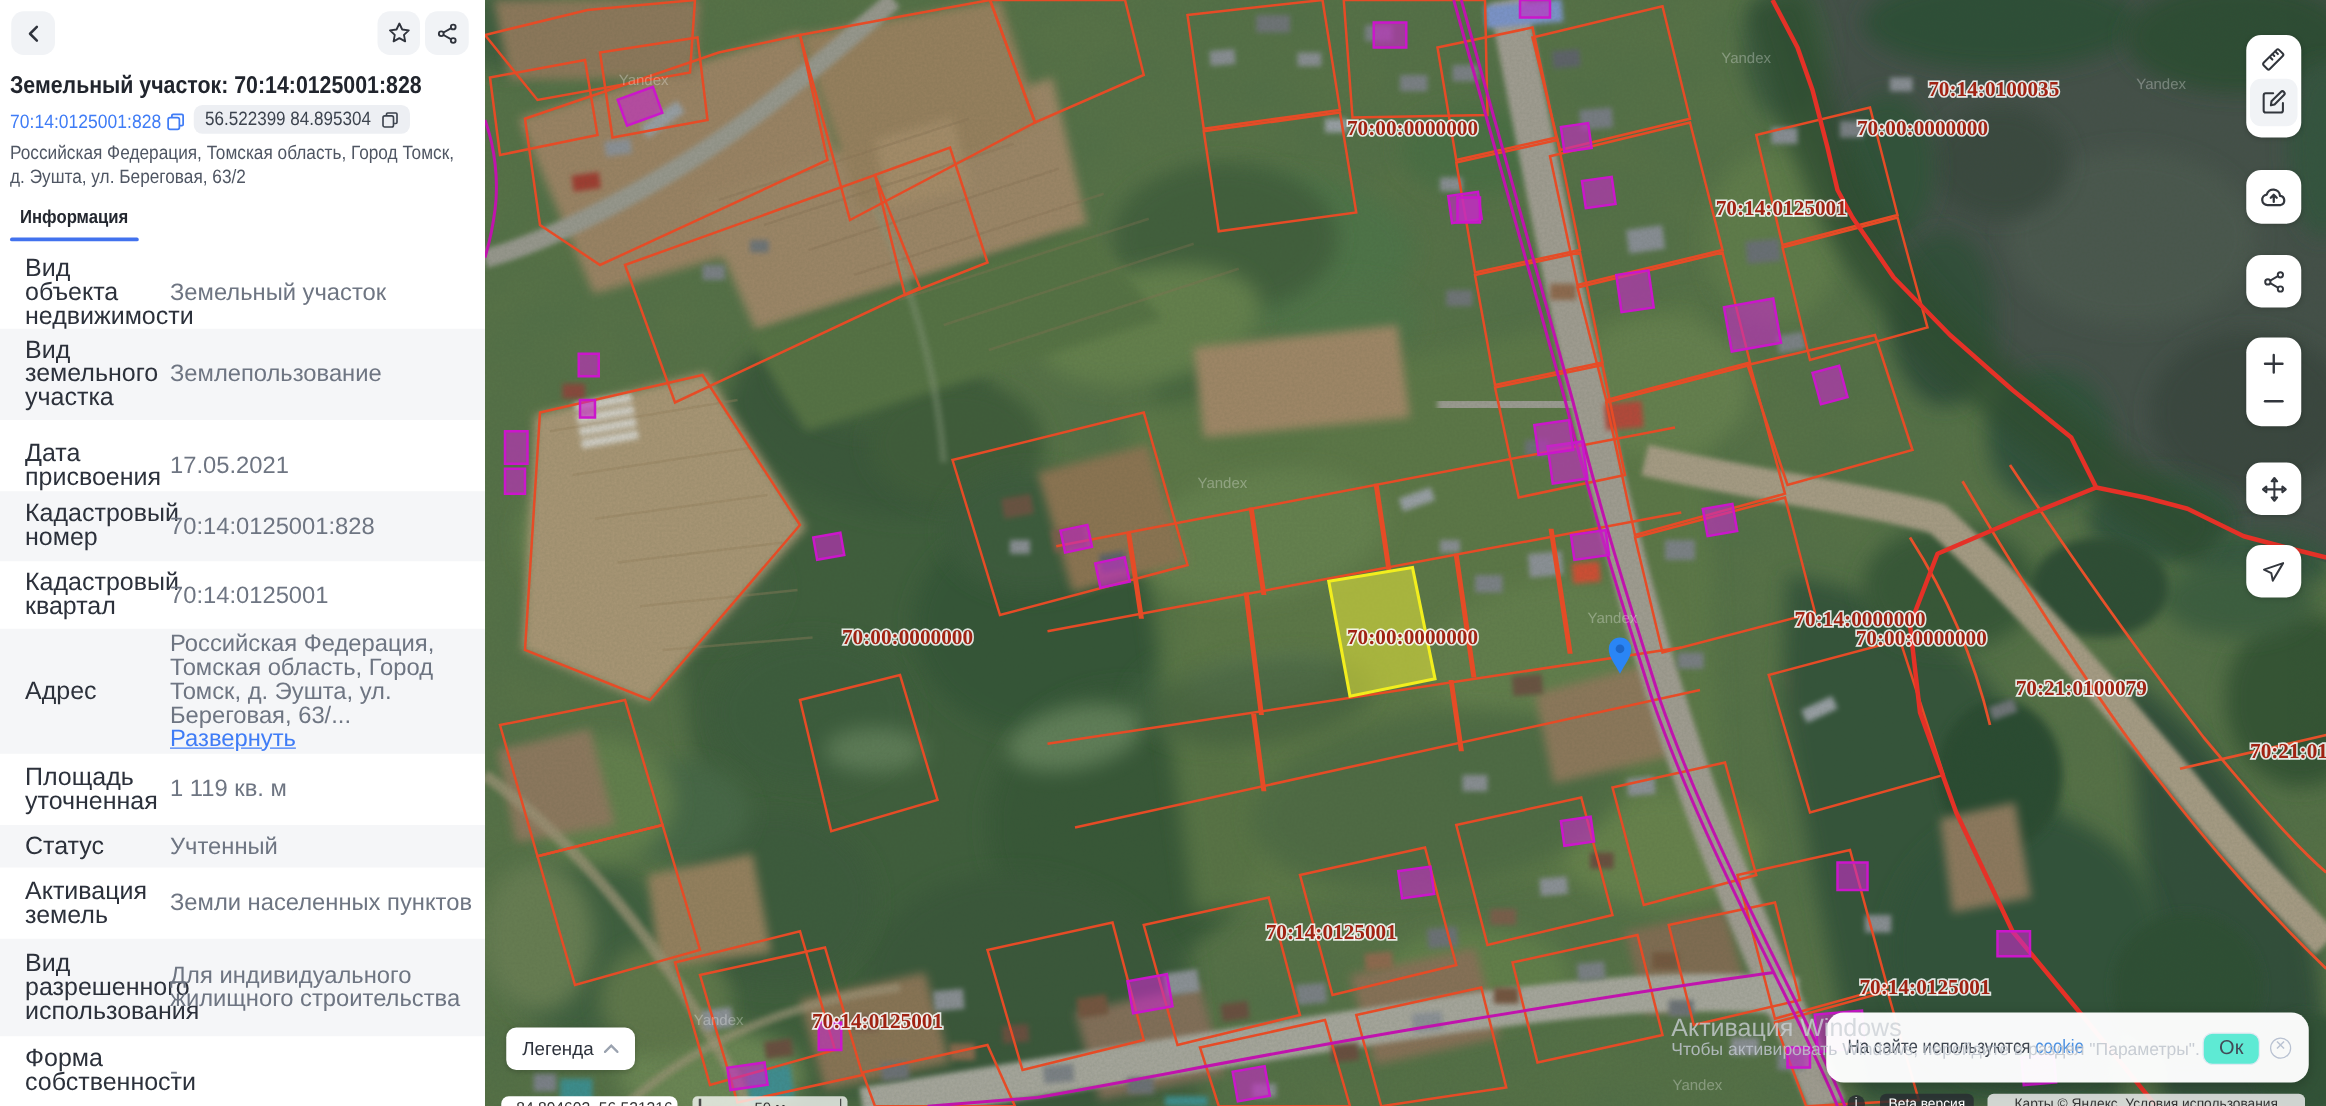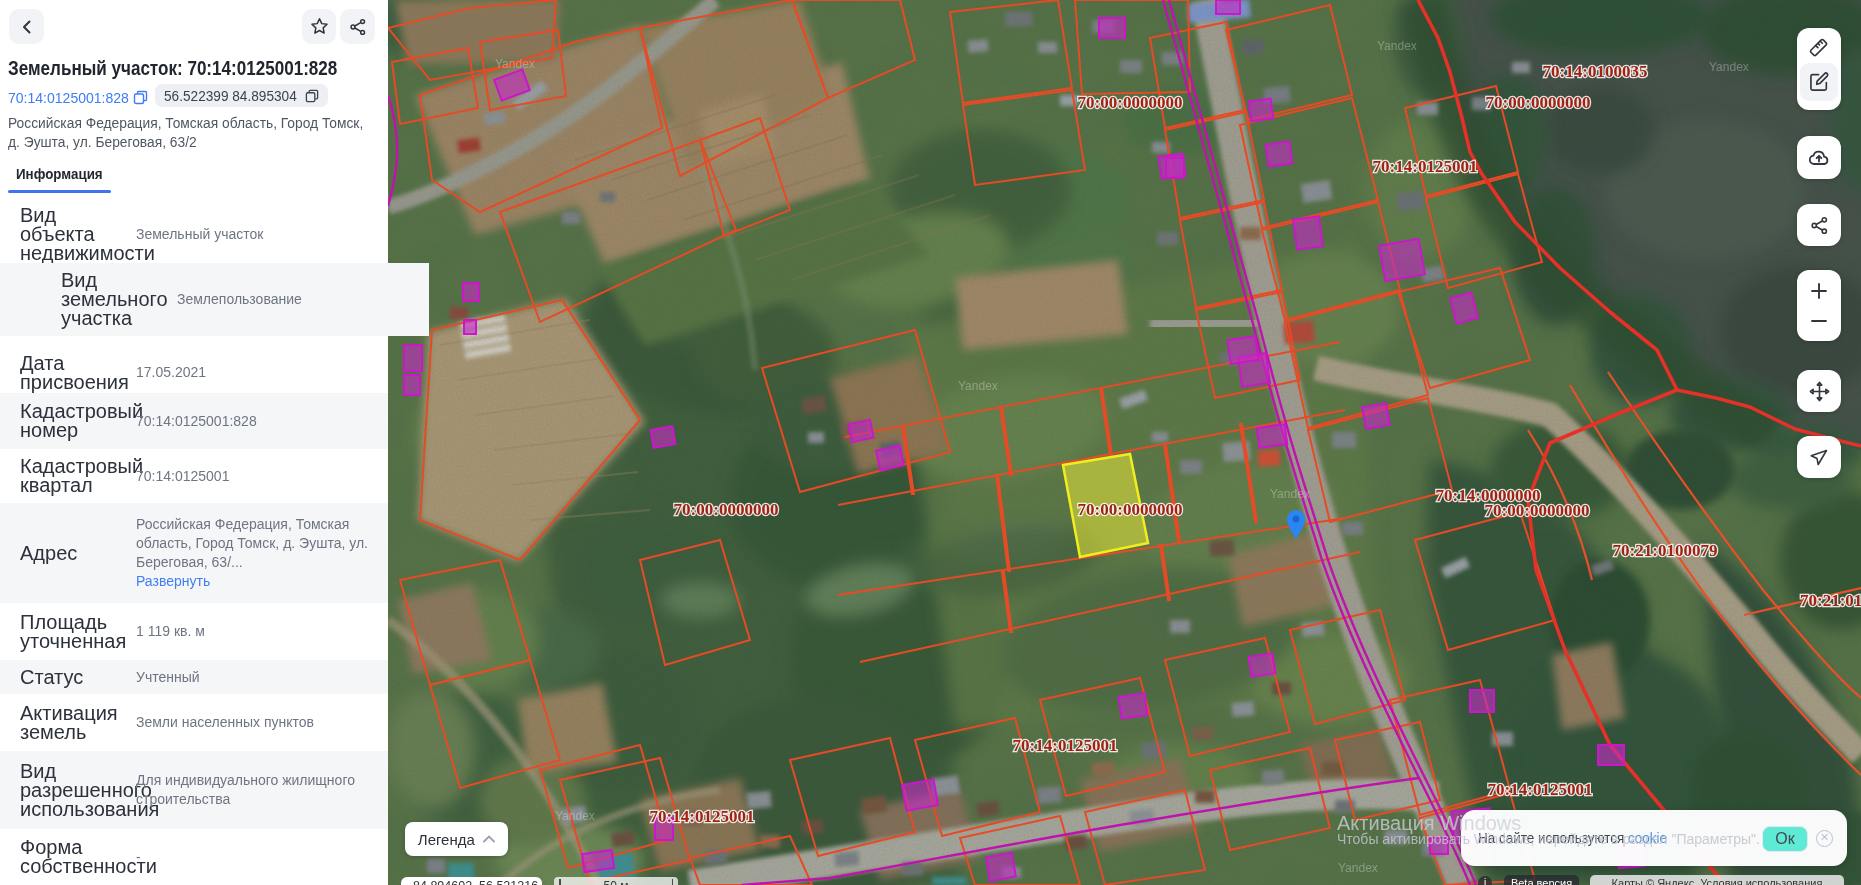--- a/index.html
+++ b/index.html
@@ -15,22 +15,22 @@
   #cadlink{position:absolute;left:8px;top:89px;font-size:15.5px;color:#3f7cf6;white-space:nowrap;transform:scaleX(0.905);transform-origin:0 50%;}
   #coordchip{position:absolute;left:155px;top:84px;height:23px;background:#edeff3;
     border-radius:7px;display:flex;align-items:center;padding:0 9px;font-size:15.5px;color:#3c434e;}
   #coordchip .t{display:inline-block;transform:scaleX(0.88);transform-origin:0 50%;margin-right:-18px;}
   #addr{position:absolute;left:8px;top:113px;width:412px;font-size:15.5px;line-height:19px;color:#4f5663;transform:scaleX(0.89);transform-origin:0 0;}
   #tab{position:absolute;left:16px;top:165px;font-size:15px;font-weight:700;color:#23272f;transform:scaleX(0.89);transform-origin:0 50%;}
   #tabline{position:absolute;left:8px;top:190px;width:103px;height:3px;background:#4272ee;border-radius:2px;}
   .row{position:absolute;left:0;width:388px;display:flex;align-items:center;}
   .row.gray{background:#f5f6f8;}
   .rlab{margin-left:20px;width:112px;font-size:20px;line-height:19px;color:#2c313b;flex:none;}
-  .rval{margin-left:4px;width:256px;font-size:14px;line-height:19px;color:#6e7582;}
-  .rlink{color:#3f7cf6;}
+  .rval{margin-left:4px;width:256px;font-size:19px;line-height:19px;color:#6e7582;}
+  .rlink{color:#3f7cf6;text-decoration:underline;}
   
   .tbtn{position:absolute;left:1797px;width:44px;background:#fff;border-radius:12px;
     box-shadow:0 1px 4px rgba(0,0,0,.18);display:flex;flex-direction:column;
     align-items:center;justify-content:center;}
   
   #legend{position:absolute;left:405px;top:822px;width:103px;height:34px;background:#fff;
     border-radius:8px;box-shadow:0 1px 4px rgba(0,0,0,.18);display:flex;align-items:center;
     justify-content:center;font-size:15px;color:#2c313b;}
   #cookiebar{position:absolute;left:1461px;top:810px;width:386px;height:56px;background:rgba(255,255,255,.97);
     border-radius:14px;box-shadow:0 2px 10px rgba(0,0,0,.22);z-index:5;}
@@ -501,21 +501,21 @@
         </svg>
     </div>
     <div id="addr">Российская Федерация, Томская область, Город Томск,<br>д. Эушта, ул. Береговая, 63/2</div>
     <div id="tab">Информация</div>
     <div id="tabline"></div>
 
     <div class="row" style="top:205px;height:58px;">
         <div class="rlab">Вид объекта недвижимости</div>
         <div class="rval">Земельный участок</div>
       </div>
-    <div class="row gray" style="top:263px;height:73px;padding-left:41px;">
+    <div class="row gray" style="top:263px;height:73px;">
         <div class="rlab">Вид земельного участка</div>
         <div class="rval">Землепользование</div>
       </div>
     <div class="row" style="top:344px;height:57px;">
         <div class="rlab">Дата присвоения</div>
         <div class="rval">17.05.2021</div>
       </div>
     <div class="row gray" style="top:393px;height:56px;">
         <div class="rlab">Кадастровый номер</div>
         <div class="rval">70:14:0125001:828</div>

